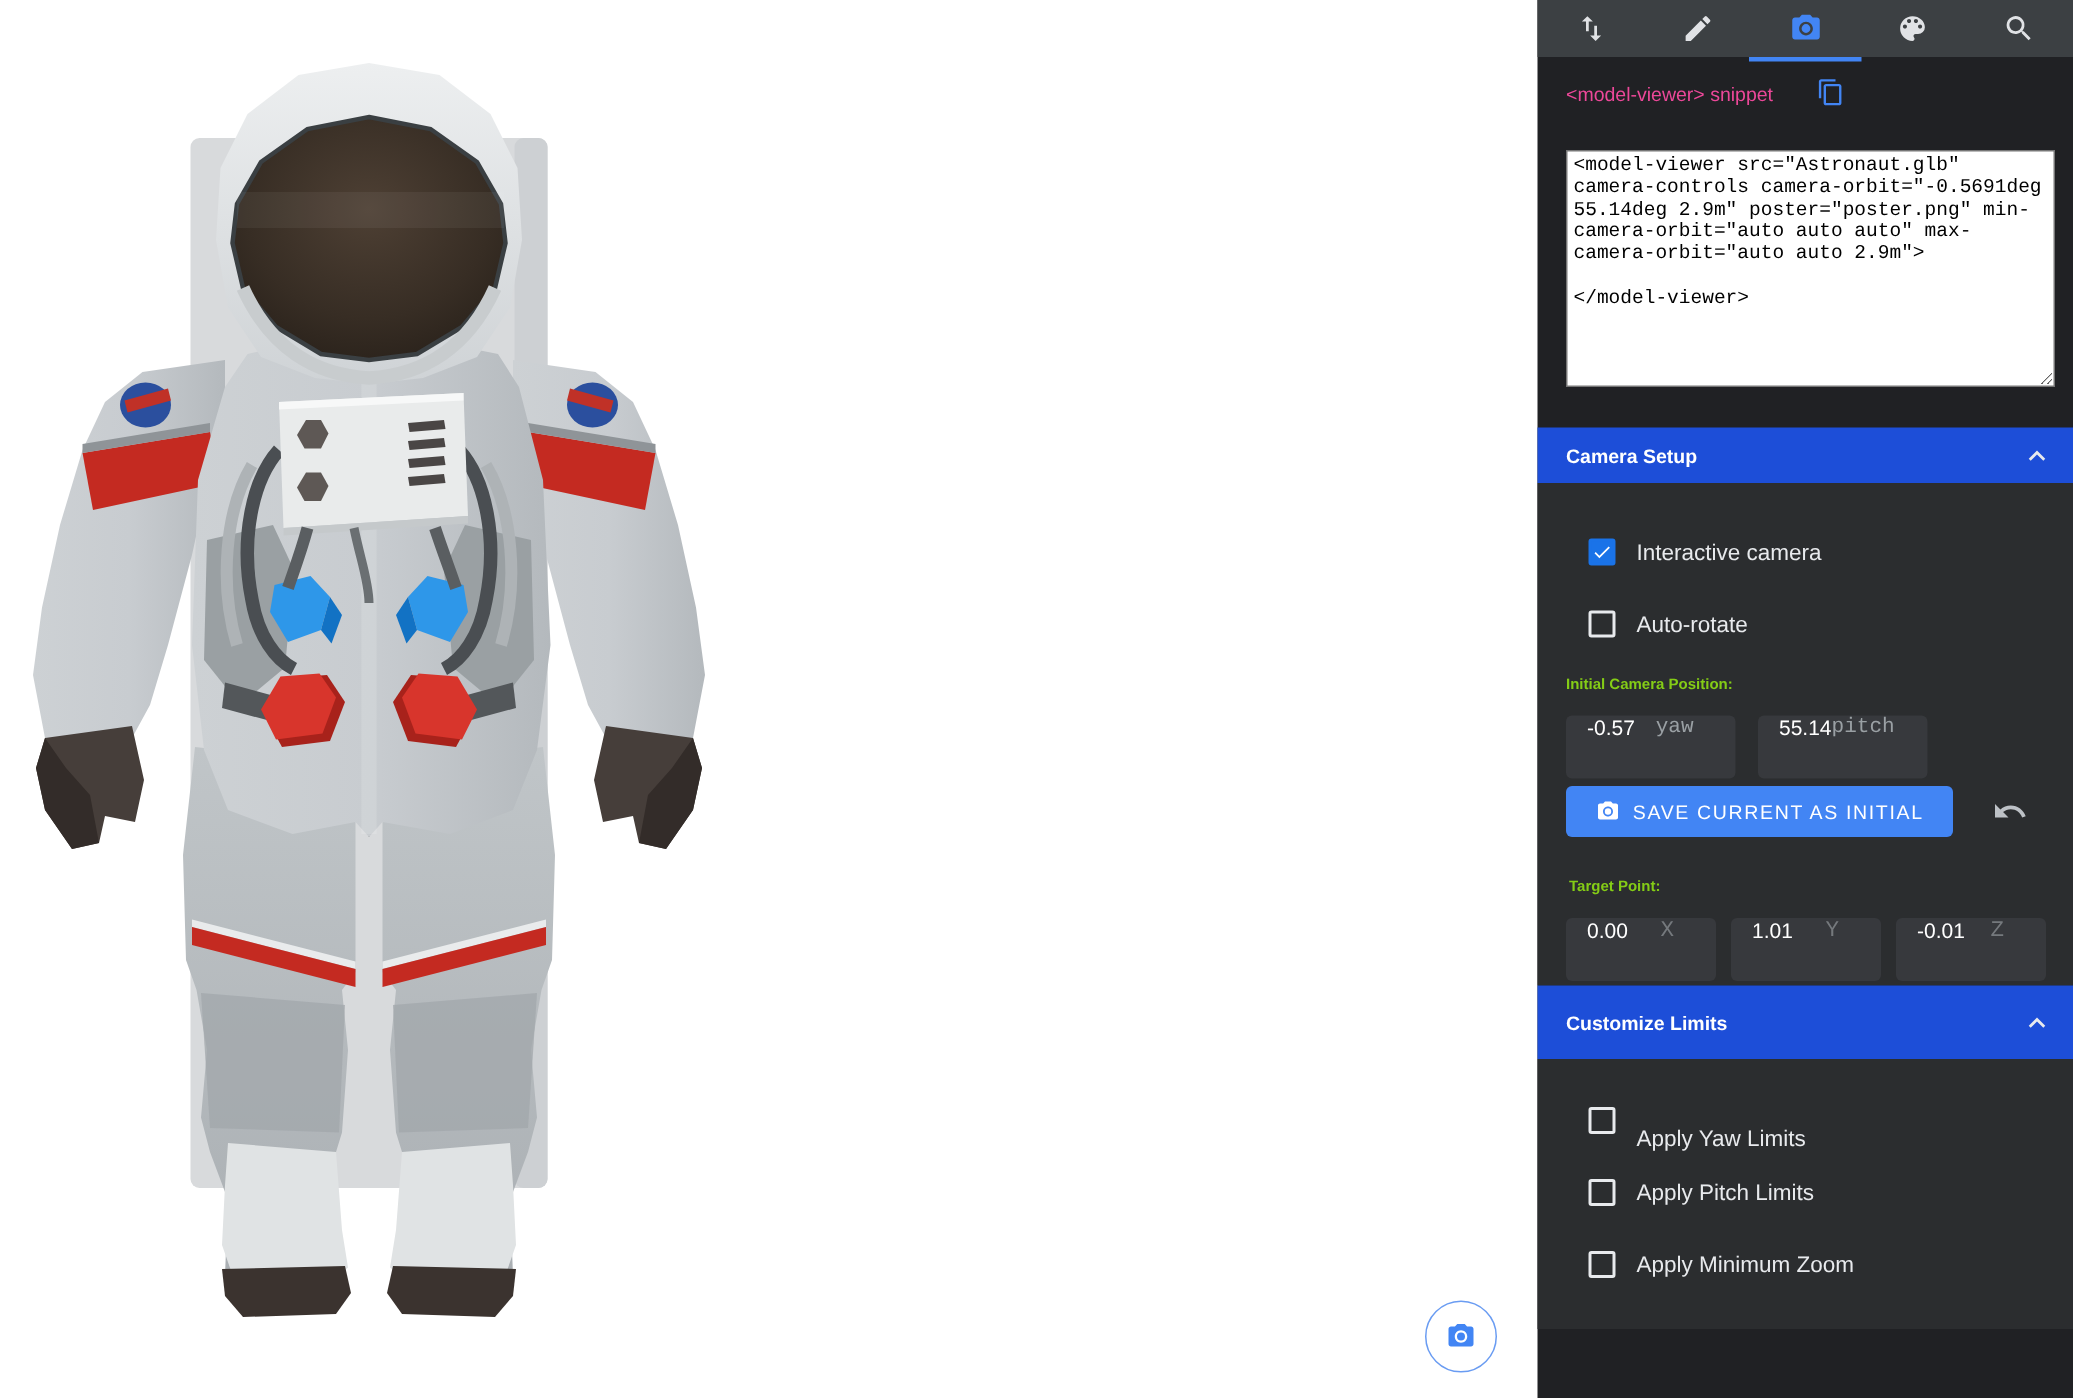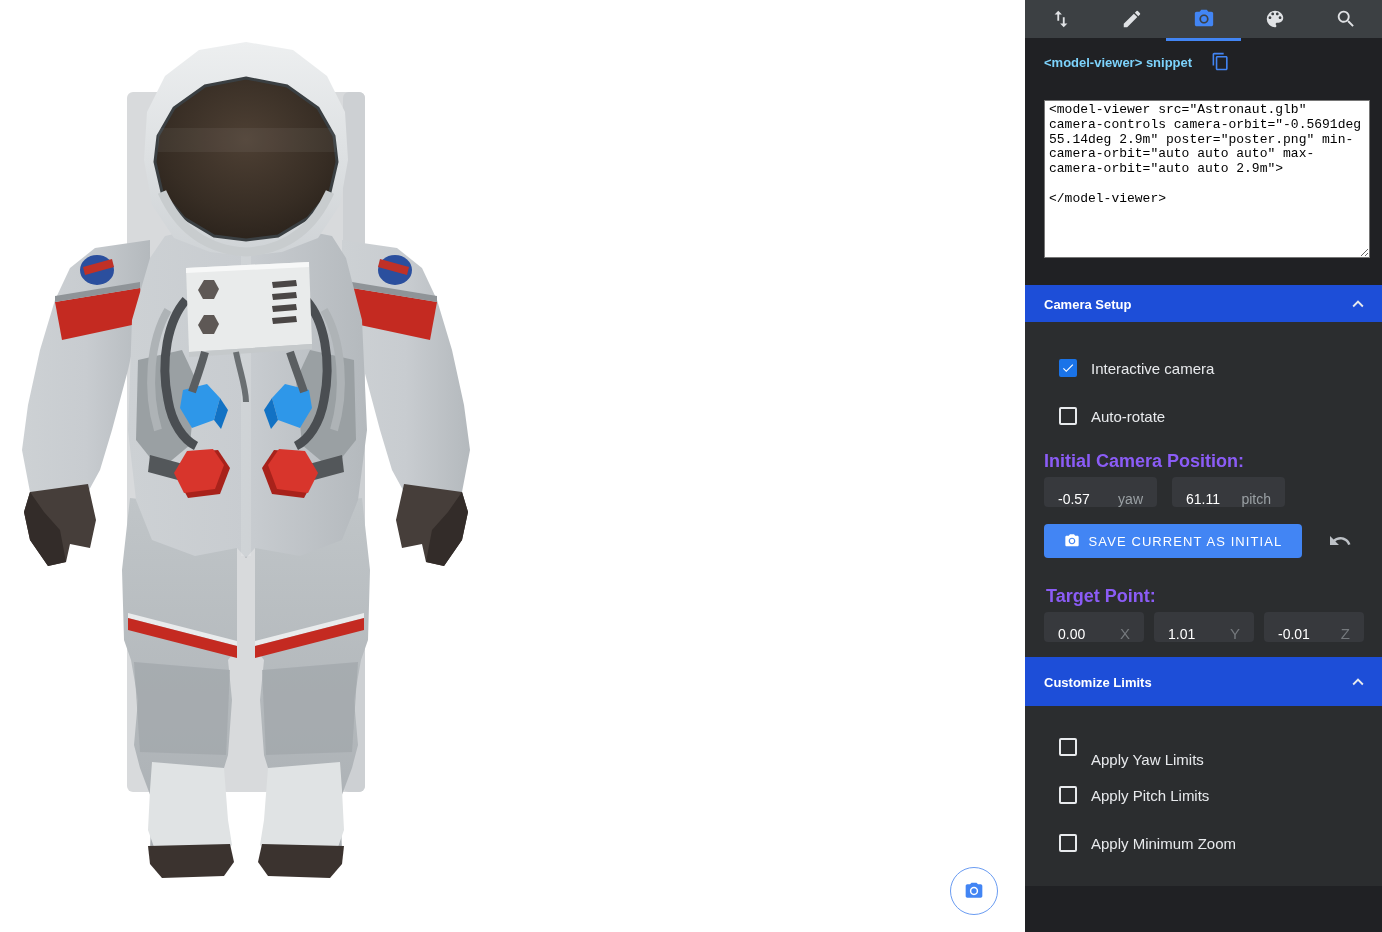--- a/index.html
+++ b/index.html
@@ -9,45 +9,45 @@
   .viewer svg.model { position:absolute; left:0; top:0; }
   .fab { position:absolute; left:950px; top:867px; width:48px; height:48px; border-radius:50%;
          background:#fff; border:1.5px solid #6a9cf2; display:flex; align-items:center; justify-content:center;
          cursor:pointer; }
   .panel { position:absolute; left:1025px; top:0; width:357px; height:932px; background:#202124; }
   .tabbar { position:absolute; left:0; top:0; width:357px; height:38px; background:#3c4043; display:flex; }
   .tab { flex:1; display:flex; align-items:center; justify-content:center; cursor:pointer; }
   .tab svg { width:22px; height:22px; fill:#e0e2e5; }
   .tab.active svg { fill:#4285f4; }
   .tab-underline { position:absolute; left:141px; top:38px; width:75px; height:3px; background:#4285f4; }
-  .snippet-title { position:absolute; left:19px; top:55px; font-size:13px; font-weight:bold; color:#7dd3fc; }
+  .snippet-title { position:absolute; left:19px; top:55px; font-size:13px; font-weight:normal; color:#ec4899; }
   .copy-btn { position:absolute; left:186px; top:52px; width:22px; height:22px; cursor:pointer; }
   .copy-btn svg { width:19px; height:19px; fill:#4285f4; }
   .code-area { position:absolute; left:19px; top:100px; width:326px; height:158px;
                background:#ffffff; color:#000; border:1px solid #767676;
                font-family:"Liberation Mono", monospace; font-size:13px; line-height:1.14;
                padding:2px 4px; resize:both; white-space:pre-wrap; overflow:auto; }
   .sec-header { position:absolute; left:0; width:357px; background:#1d4ed8; }
   .sec-header .t { position:absolute; left:19px; top:50%; transform:translateY(-50%);
                    font-size:13px; font-weight:bold; color:#fff; }
   .sec-header .chev { position:absolute; right:13px; top:50%; transform:translateY(-50%);
                       width:22px; height:22px; cursor:pointer; }
   .sec-header .chev svg { width:22px; height:22px; fill:#e8eaed; }
   .section { position:absolute; left:0; width:357px; background:#2b2d2f; }
   .cb { position:absolute; width:18px; height:18px; border:2px solid #e8eaed; border-radius:2px;
         background:transparent; cursor:pointer; }
   .cb svg { display:none; width:14px; height:14px; margin:0; fill:#fff; }
   .cb.checked { background:#1a73e8; border-color:#1a73e8; }
   .cb.checked svg { display:block; }
   .cb-label { position:absolute; font-size:15px; color:#e8eaed; line-height:18px; }
-  .mini-label { position:absolute; font-size:18px; font-weight:bold; color:#8b5cf6; }
-  .field { position:absolute; height:30px; background:#37393d; border-radius:4px;
-           display:flex; align-items:flex-end; cursor:text; }
+  .mini-label { position:absolute; font-size:10px; font-weight:bold; color:#84cc16; }
+  .field { position:absolute; height:42px; background:#37393d; border-radius:4px;
+           display:flex; align-items:flex-start; cursor:text; }
   .field .val { color:#fff; font-size:14px; padding-left:14px; }
-  .field .unit { margin-left:auto; color:#9aa0a4; font-size:14px; padding-right:14px; }
+  .field .unit { margin-left:auto; color:#9aa0a4; font-size:14px; padding-right:28px;font-family:Liberation Mono, monospace; }
   .field.tgt .unit { color:#75797d; font-size:15px; }
   .save-btn { position:absolute; left:19px; top:524px; width:258px; height:34px; border:none;
               background:#4285f4; color:#fff; border-radius:4px; font-family:"Liberation Sans",sans-serif;
               font-size:13px; font-weight:normal; letter-spacing:1.1px; cursor:pointer;
               display:flex; align-items:center; justify-content:center; gap:9px; }
   .save-btn svg { width:16px; height:16px; fill:#fff; }
   .undo-btn { position:absolute; left:303px; top:529px; width:24px; height:24px; cursor:pointer; }
   .undo-btn svg { width:24px; height:24px; fill:#bdc1c6; }
 </style>
 </head>
@@ -241,21 +241,21 @@
   </div>
   <div class="cb-label" style="left:66px;top:408px;">Auto-rotate</div>
 
   <div class="mini-label" style="left:19px;top:451px;">Initial Camera Position:</div>
 
   <div class="field" style="left:19px;top:477px;width:113px;">
     <span class="val">-0.57</span>
     <span class="unit">yaw</span>
   </div>
   <div class="field" style="left:147px;top:477px;width:113px;">
-    <span class="val">61.11</span>
+    <span class="val">55.14</span>
     <span class="unit">pitch</span>
   </div>
 
   <button class="save-btn">
     <svg viewBox="0 0 24 24">
         <path d="M9 2 7.17 4H4c-1.1 0-2 .9-2 2v12c0 1.1.9 2 2 2h16c1.1 0 2-.9 2-2V6c0-1.1-.9-2-2-2h-3.17L15 2H9zm3 15c-2.76 0-5-2.24-5-5s2.24-5 5-5 5 2.24 5 5-2.24 5-5 5zm0-1.8a3.2 3.2 0 1 0 0-6.4 3.2 3.2 0 0 0 0 6.4z"></path>
       </svg>
     <span>SAVE CURRENT AS INITIAL</span>
   </button>
   <div class="undo-btn">

